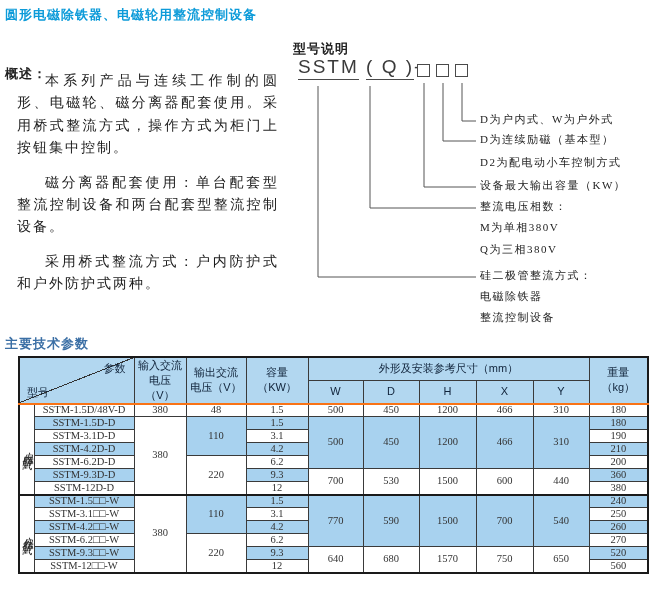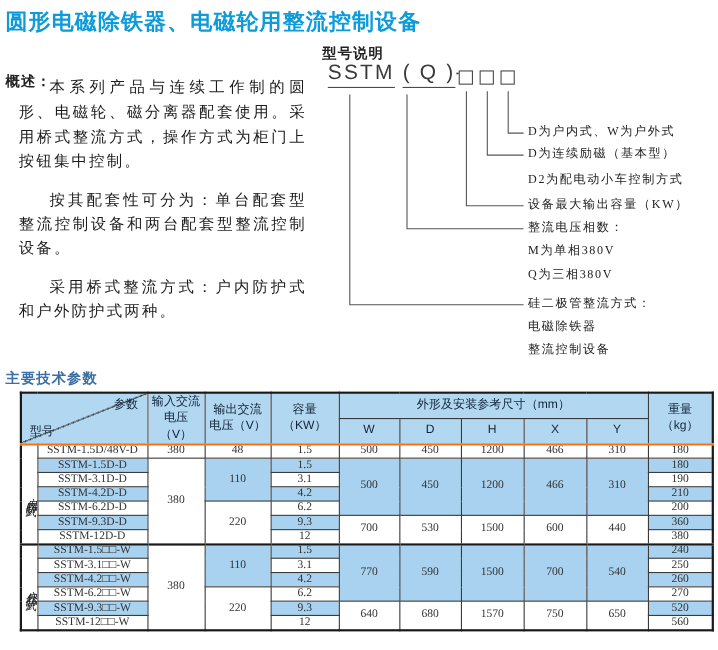--- a/index.html
+++ b/index.html
@@ -4,21 +4,21 @@
 <style>
   * { margin:0; padding:0; box-sizing:border-box; }
   html,body { background:#fff; }
   .page {
     position:relative; width:653px; height:591px; background:#ffffff;
     font-family:"Liberation Sans","DejaVu Sans",sans-serif; overflow:hidden;
   }
   
   .page-title {
     position:absolute; left:5px; top:6px;
-    font-size:20px; font-weight:bold; color:#0d9bd9; letter-spacing:1px;
+    font-size:13px; font-weight:bold; color:#0d9bd9; letter-spacing:1px;
   }
   .sec-heading {
     position:absolute; font-size:13px; font-weight:bold; color:#222; letter-spacing:1px;
   }
   #overview-heading { left:5px; top:38px;margin-top:27px; }
   #modelspec-heading { left:293px; top:40px; }
   #tech-heading { left:5px; top:335px; color:#3b6fa5; }
   
   .overview-text {
     position:absolute; left:5px; top:58px; width:286px;
@@ -84,21 +84,21 @@
 </head>
 <body>
 
 <div class="page">
 
   <div class="page-title">圆形电磁除铁器、电磁轮用整流控制设备</div>
 
   <div class="sec-heading" id="overview-heading">概述：</div>
   <div class="overview-text">
     <p>本系列产品与连续工作制的圆形、电磁轮、磁分离器配套使用。采用桥式整流方式，操作方式为柜门上按钮集中控制。</p>
-    <p>按其配套性可分为：单台配套型整流控制设备和两台配套型整流控制设备。</p>
+    <p>磁分离器配套使用：单台配套型整流控制设备和两台配套型整流控制设备。</p>
     <p>采用桥式整流方式：户内防护式和户外防护式两种。</p>
   </div>
 
   <div class="sec-heading" id="modelspec-heading">型号说明</div>
 
   <div class="model-diagram">
     <svg class="connector-svg" width="363" height="286" viewBox="0 0 363 286">
       <polyline points="28,34 28,225 186,225" fill="none" stroke="#555" stroke-width="1"></polyline>
       <polyline points="80,34 80,156 186,156" fill="none" stroke="#555" stroke-width="1"></polyline>
       <polyline points="134,31 134,135 186,135" fill="none" stroke="#555" stroke-width="1"></polyline>

